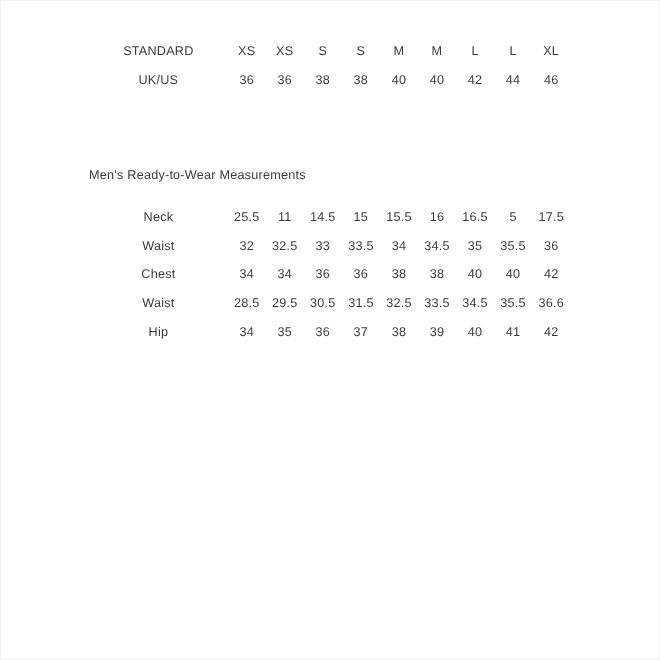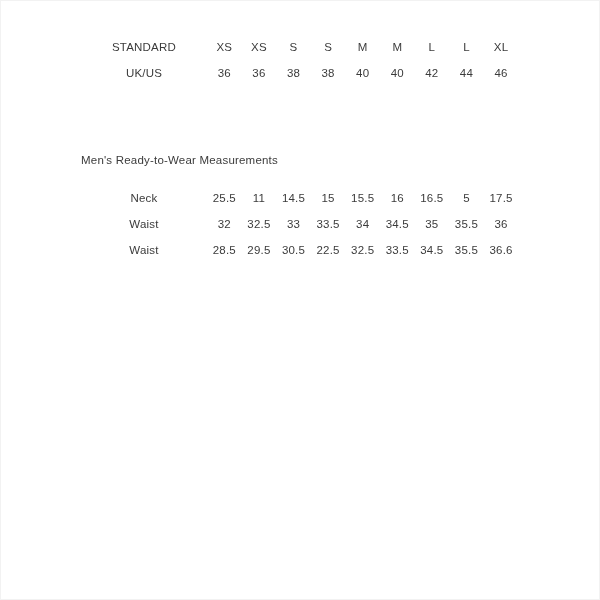--- a/index.html
+++ b/index.html
@@ -112,29 +112,53 @@
               <td class="val">32.5</td>
               <td class="val">33</td>
               <td class="val">33.5</td>
               <td class="val">34</td>
               <td class="val">34.5</td>
               <td class="val">35</td>
               <td class="val">35.5</td>
               <td class="val">36</td>
             </tr>
             <tr>
+              <td class="label">Chest</td>
+              <td class="val">34</td>
+              <td class="val">34</td>
+              <td class="val">36</td>
+              <td class="val">36</td>
+              <td class="val">38</td>
+              <td class="val">38</td>
+              <td class="val">40</td>
+              <td class="val">40</td>
+              <td class="val">42</td>
+            </tr>
+            <tr>
               <td class="label">Waist</td>
               <td class="val">28.5</td>
               <td class="val">29.5</td>
               <td class="val">30.5</td>
-              <td class="val">22.5</td>
+              <td class="val">31.5</td>
               <td class="val">32.5</td>
               <td class="val">33.5</td>
               <td class="val">34.5</td>
               <td class="val">35.5</td>
               <td class="val">36.6</td>
+            </tr>
+            <tr>
+              <td class="label">Hip</td>
+              <td class="val">34</td>
+              <td class="val">35</td>
+              <td class="val">36</td>
+              <td class="val">37</td>
+              <td class="val">38</td>
+              <td class="val">39</td>
+              <td class="val">40</td>
+              <td class="val">41</td>
+              <td class="val">42</td>
             </tr>
           </tbody>
       </table>
     </section>
 
   </div>
 </div>
 
 </body></html>

